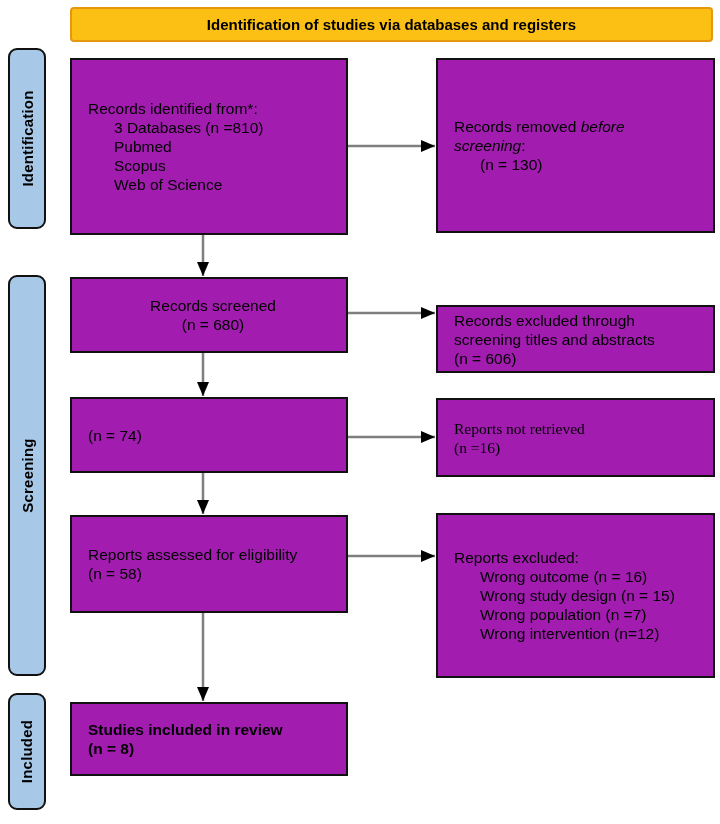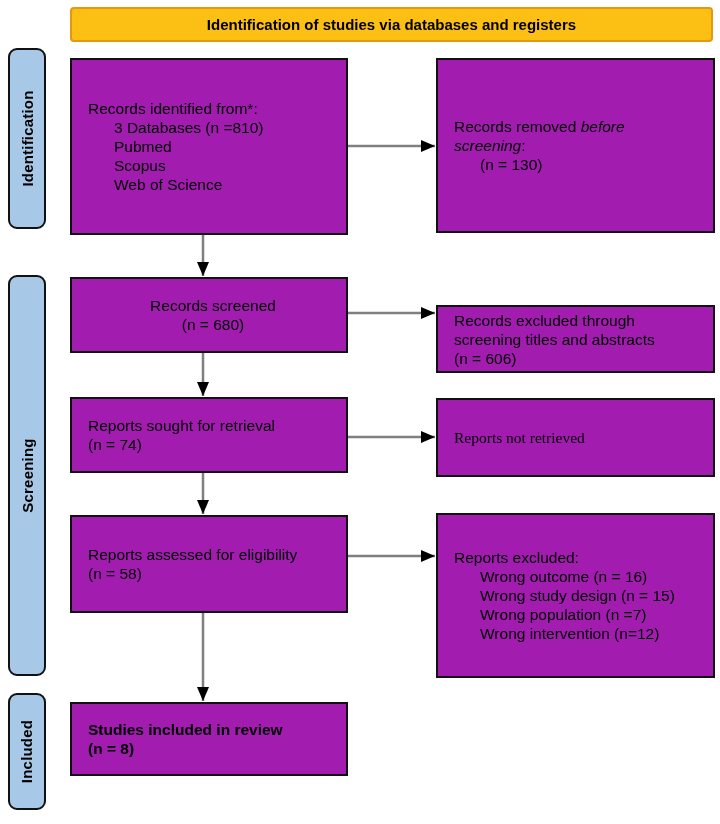--- a/index.html
+++ b/index.html
@@ -91,21 +91,20 @@
     <div class="line indent">Scopus</div>
     <div class="line indent">Web of Science</div>
   </div>
 
   <div class="box col-left b-screened">
     <div class="line">Records screened</div>
     <div class="line">(n = 680)</div>
   </div>
 
   <div class="box col-left b-sought">
-    <div class="line">Reports sought for retrieval</div>
     <div class="line">(n = 74)</div>
   </div>
 
   <div class="box col-left b-assessed">
     <div class="line">Reports assessed for eligibility</div>
     <div class="line">(n = 58)</div>
   </div>
 
   <div class="box col-left b-included">
     <div class="line">Studies included in review</div>
@@ -119,20 +118,21 @@
   </div>
 
   <div class="box col-right r-excluded-screen">
     <div class="line">Records excluded through</div>
     <div class="line">screening titles and abstracts</div>
     <div class="line">(n = 606)</div>
   </div>
 
   <div class="box col-right r-not-retrieved">
     <div class="line">Reports not retrieved</div>
+    <div class="line">(n =16)</div>
   </div>
 
   <div class="box col-right r-excluded">
     <div class="line">Reports excluded:</div>
     <div class="line indent">Wrong outcome (n = 16)</div>
     <div class="line indent">Wrong study design (n = 15)</div>
     <div class="line indent">Wrong population (n =7)</div>
     <div class="line indent">Wrong intervention (n=12)</div>
   </div>
 

